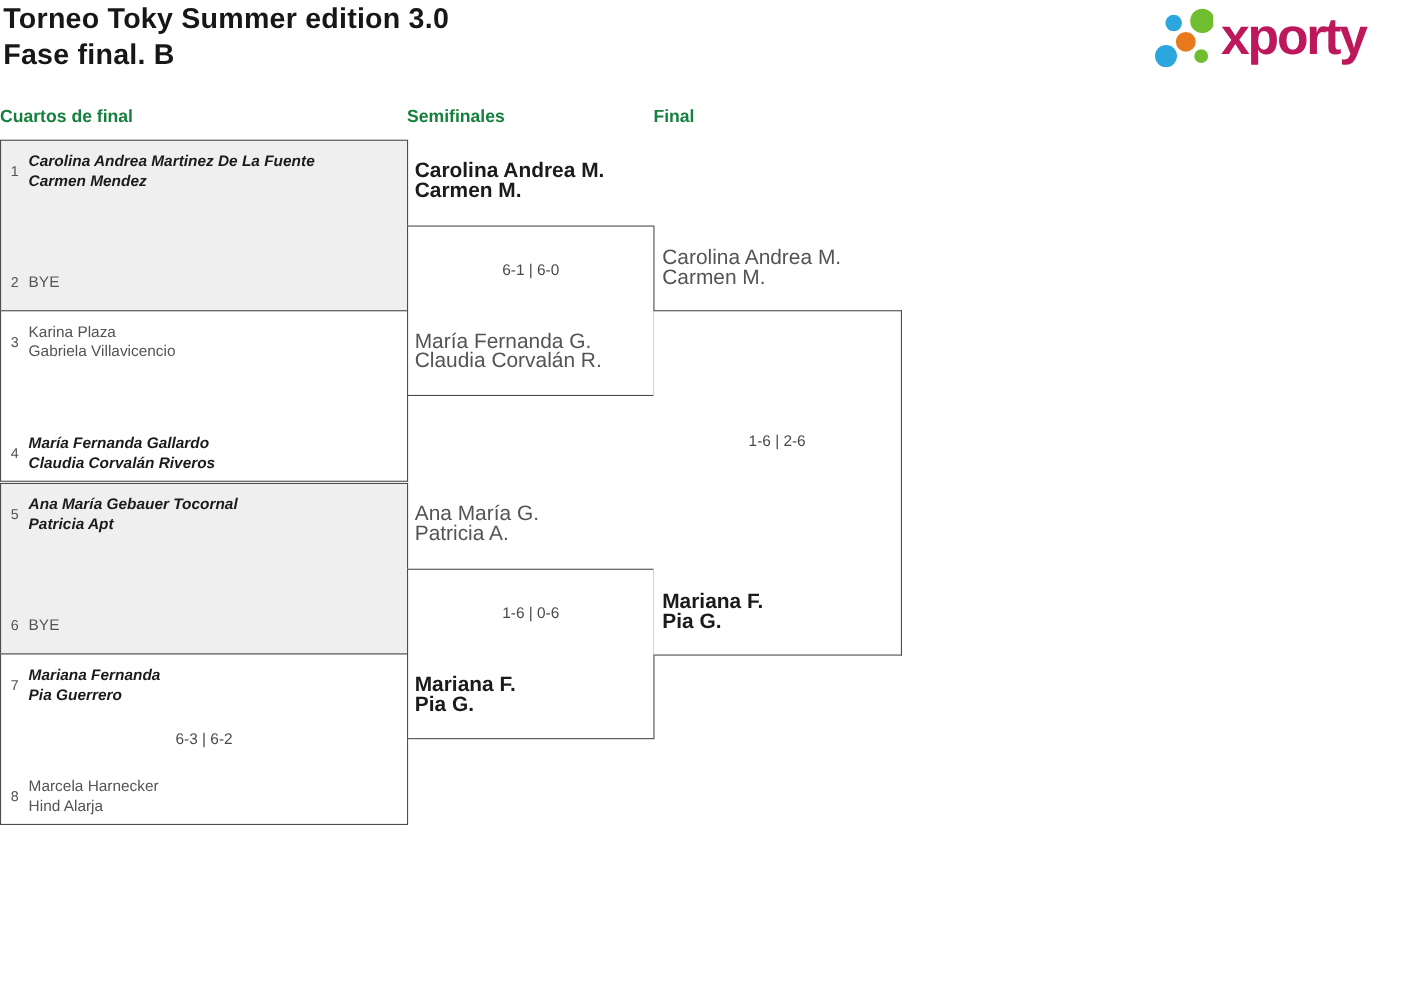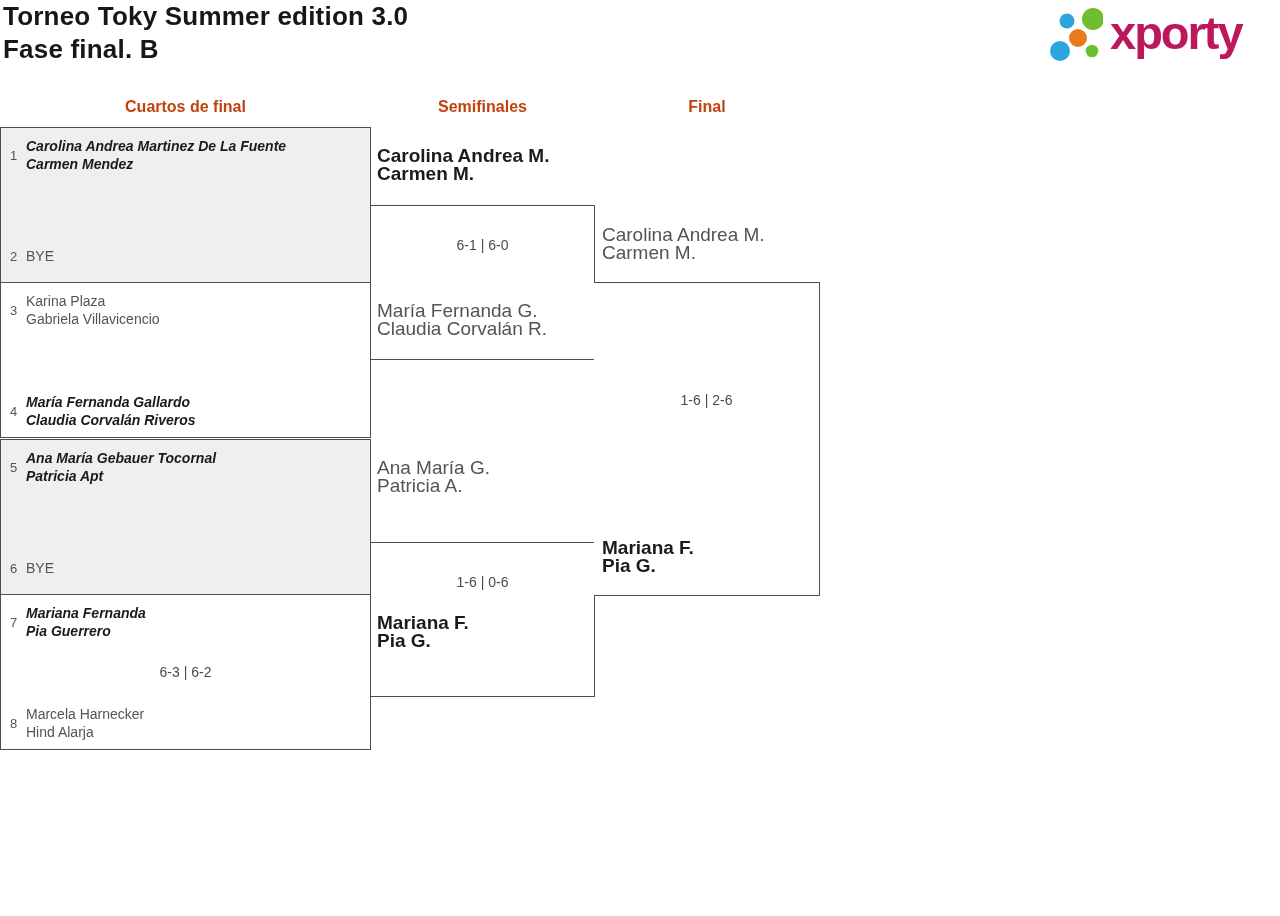--- a/index.html
+++ b/index.html
@@ -9,36 +9,36 @@
   }
   
   .title { position:absolute; left:3px; top:0; font-size:26px; line-height:33px;
            font-weight:700; color:#171717; letter-spacing:0.2px; }
   .logo { position:absolute; left:1050px; top:6px; display:flex; align-items:flex-start;
           gap:7px; text-decoration:none; cursor:pointer; }
   .logo-text { font-size:47px; line-height:58px; font-weight:700; letter-spacing:-2px;
                margin-top:-2px; }
   
   .col-header { position:absolute; top:98px; font-size:16px; font-weight:700;
-                color:#c2410c; text-align:center; }
+                color:#15803d; text-align:left; }
   .col-header.c1 { left:0;     width:371px; }
   .col-header.c2 { left:370px; width:225px; }
   .col-header.c3 { left:594px; width:226px; }
   
   .match { position:absolute; box-sizing:border-box; border:1px solid #4d4d4d;
            background:#ffffff; }
   .match.gray { background:#efefef; }
   .qf  { left:0; width:371px; }
   #qf1 { top:127px; height:156px; }
   #qf2 { top:282px; height:156px; }
   #qf3 { top:439px; height:156px; }
   #qf4 { top:594px; height:156px; }
   .sf  { left:370px; width:225px; height:155px; }
   #sf1 { top:205px; }
-  #sf2 { top:542px; }
+  #sf2 { top:517px; }
   #final-box { left:594px; top:282px; width:226px; height:314px; border-left:none; }
   
   .qf-team { position:absolute; left:0; right:8px; display:flex; align-items:center; }
   .qf-team.t1 { top:9px; }
   .qf-team.t2 { bottom:8px; min-height:36px; }
   .seed  { flex:none; width:25px; text-align:center; font-size:13px; color:#545454; }
   .names { font-size:14px; line-height:18px; color:#545454; }
   .names.winner { font-weight:700; color:#1b1b1b;font-style:italic; }
   
   .score { position:absolute; left:0; width:100%; text-align:center;

